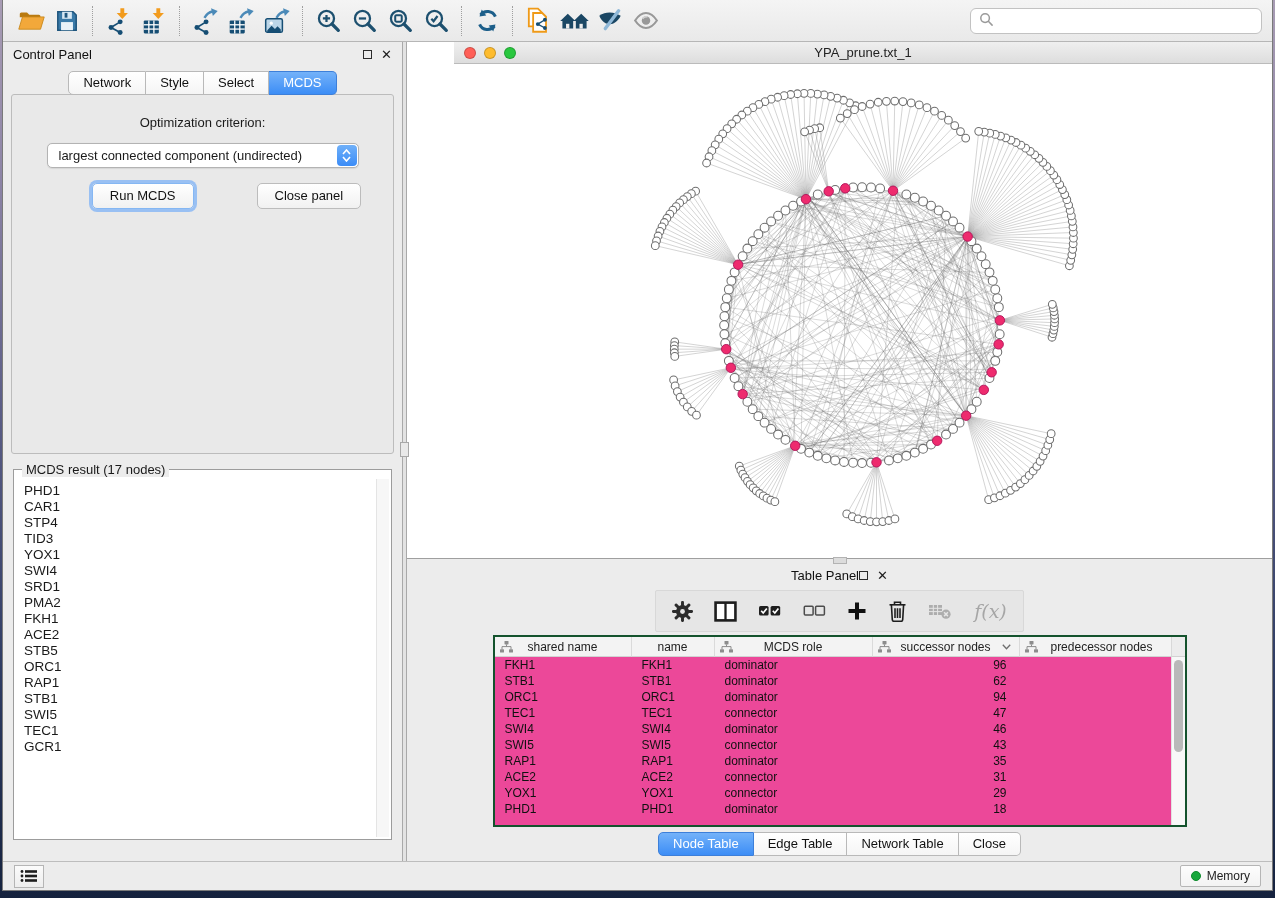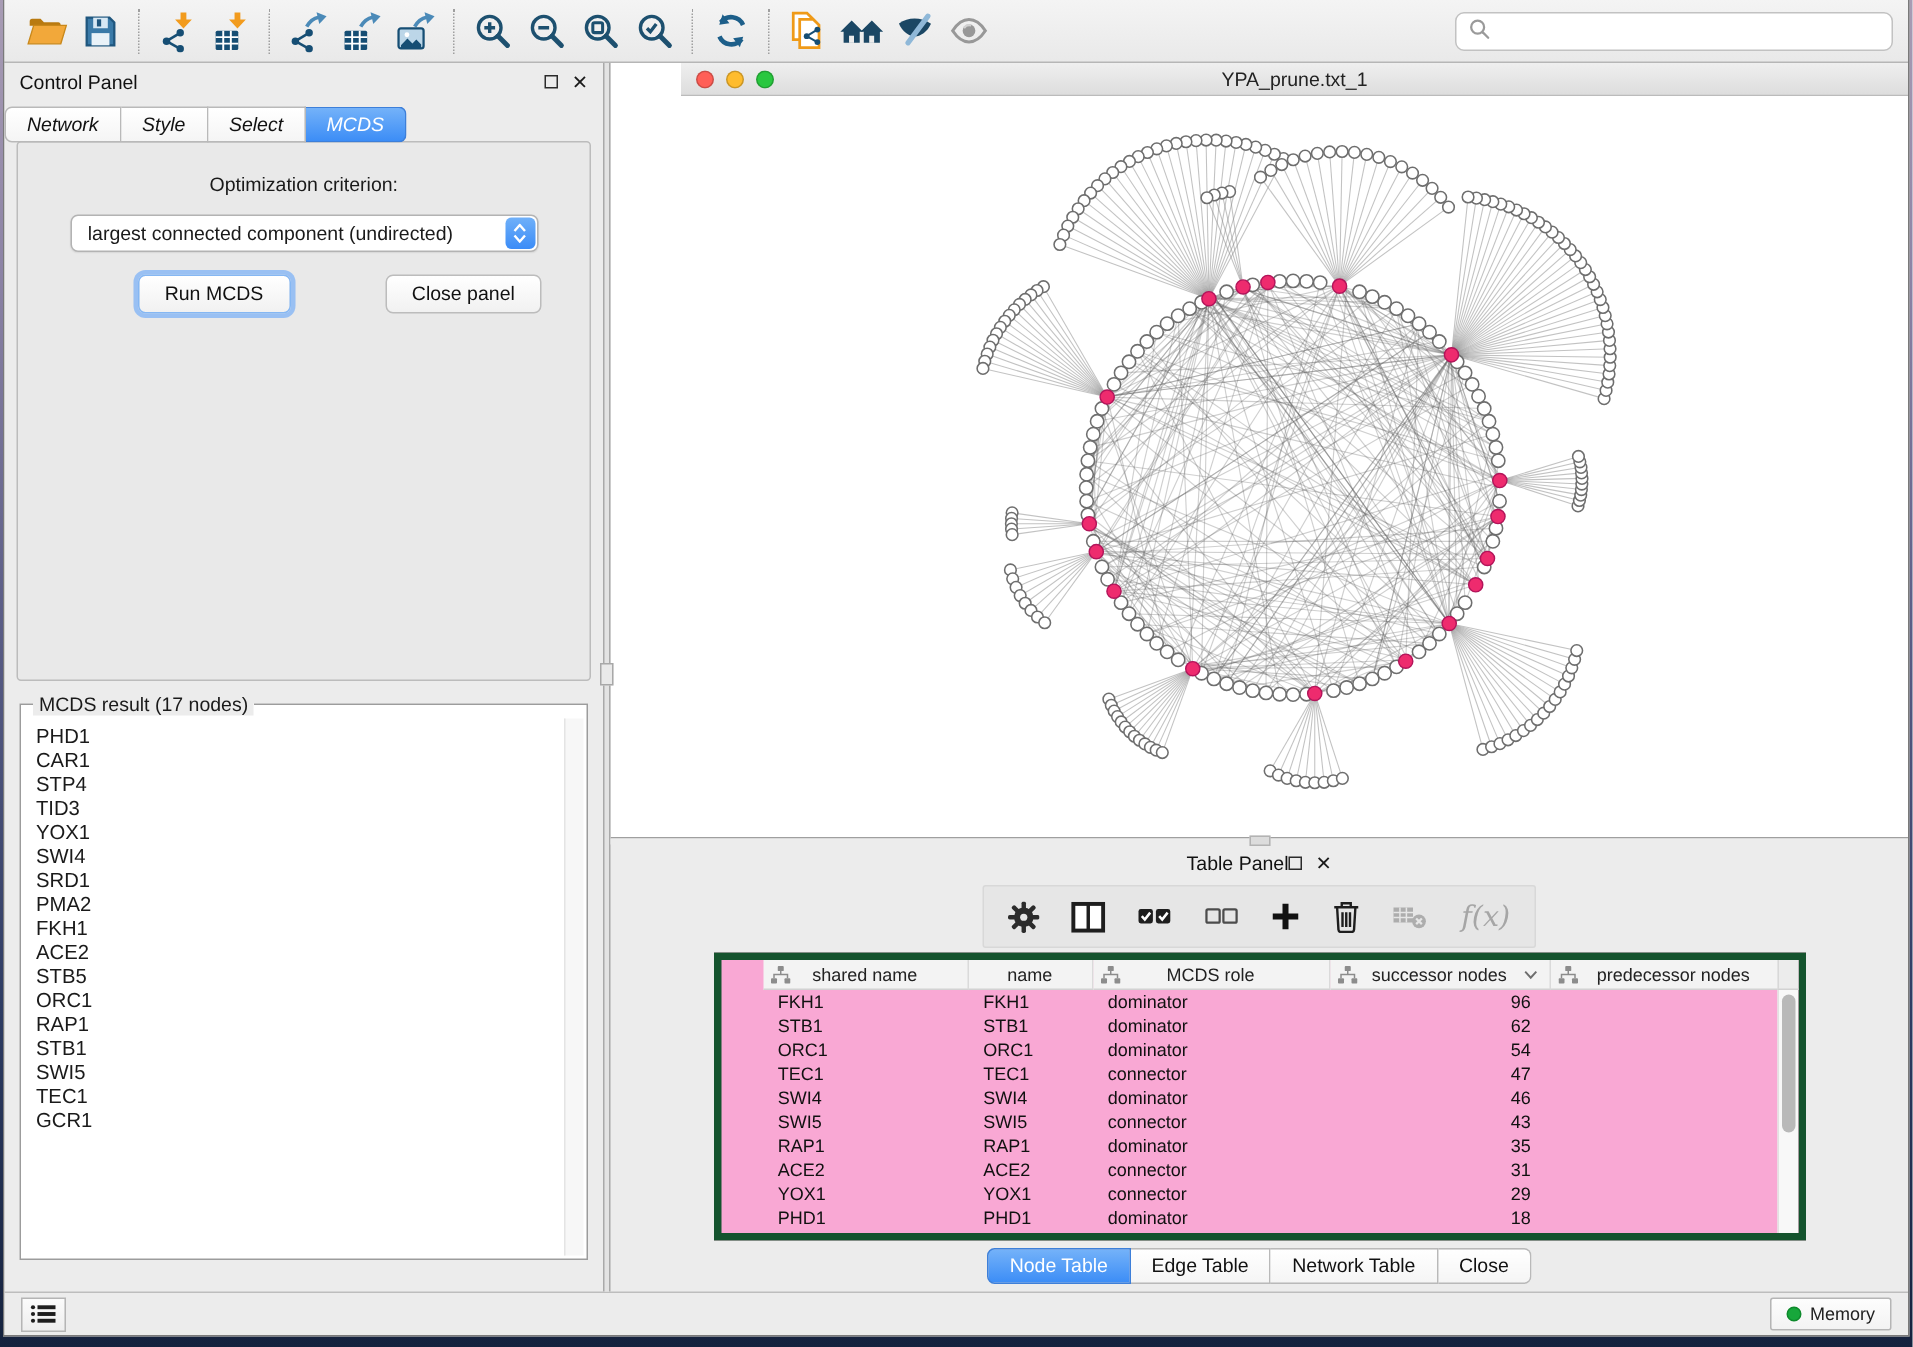--- a/index.html
+++ b/index.html
@@ -33,21 +33,21 @@
   .search-box input{ border:none; outline:none; flex:1; font-size:13px; background:transparent; font-family:inherit; }
   
   .main{ flex:1; display:flex; min-height:0; }
   
   .control-panel{ width:399px; flex:0 0 399px; display:flex; flex-direction:column; background:#ececec; }
   .panel-header{ height:24px; flex:0 0 24px; display:flex; align-items:center; padding:0 10px; font-size:13px; color:#111; }
   .panel-header .ph-title{ flex:1; }
   .ph-icons{ display:flex; align-items:center; gap:9px; }
   .float-box{ width:9px; height:9px; border:1.5px solid #2b2b2b; display:inline-block; }
   .close-x{ font-size:13px; font-weight:bold; color:#1a1a1a; line-height:9px; }
-  .cp-tabs-row{ display:flex; margin-top:5px; position:relative; z-index:2;font-style:italic; }
+  .cp-tabs-row{ display:flex; justify-content:center; margin-top:5px; position:relative; z-index:2; }
   .seg{ display:flex; }
   .seg .tab{
     background:linear-gradient(#ffffff,#f5f5f5); border:1px solid #b9b9b9; border-left:none;
     padding:3px 14px 4px; font-size:13px; color:#111; cursor:default; white-space:nowrap;
   }
   .seg .tab:first-child{ border-left:1px solid #b9b9b9; border-radius:5px 0 0 5px; }
   .seg .tab:last-child{ border-radius:0 5px 5px 0; }
   .seg .tab.sel{ background:linear-gradient(#74b2f9,#3c8df6); color:#fff; border-color:#3d7fd9; }
   .cp-body{
     margin:-1px 8px 0; height:360px; flex:0 0 360px; background:#e9e9e9;
@@ -94,21 +94,21 @@
   .net-canvas{ flex:1; background:#fff; min-height:0; }
   .net-canvas svg{ width:100%; height:100%; display:block; }
   
   .table-panel{ flex:1; display:flex; flex-direction:column; background:#ececec; min-height:0;align-items:center; }
   .tp-toolbar{
     margin:3px 10px 0; height:42px; flex:0 0 42px; background:#e6e6e6; border:1px solid #d8d8d8;
     border-radius:2px; display:flex; align-items:center; gap:21px; padding:0 16px;
   }
   .tp-tool{ display:flex; align-items:center; justify-content:center; cursor:default; }
   .fx-label{ font-family:"DejaVu Serif","Liberation Serif",serif; font-style:italic; font-size:19px; color:#a6a6a6; }
-  .table-wrap{ margin:3px 10px 0; flex:1; background:#f9a8d4; border:5px solid #14532d; position:relative; overflow:hidden; min-height:0;padding-left:28px; }
+  .table-wrap{ margin:3px 10px 0; flex:1; background:#ec4899; border:2px solid #14532d; position:relative; overflow:hidden; min-height:0; }
   .thead{ display:flex; height:20px; }
   .th{
     position:relative; display:flex; align-items:center; justify-content:center; gap:4px;
     font-size:12px; color:#222; background:#f3f3f3; border-right:1px solid #dadada; border-bottom:1px solid #d2d2d2;
   }
   .th .tree-ic{ position:absolute; left:5px; top:4px; }
   .th .sort-ic{ position:absolute; right:8px; top:7px; }
   .tr{ display:flex; height:16px; line-height:16px; font-size:12px; color:#111; }
   .td{ white-space:nowrap; overflow:hidden; }
   .td.l{ text-align:left; padding-left:10px; }
@@ -1260,21 +1260,21 @@
                 <div class="td l" style="width: 137px; flex: 0 0 137px;">STB1</div>
                 <div class="td l" style="width: 83px; flex: 0 0 83px;">STB1</div>
                 <div class="td l" style="width: 158px; flex: 0 0 158px;">dominator</div>
                 <div class="td r" style="width: 147px; flex: 0 0 147px; padding-right: 13px;">62</div>
                 <div class="td r" style="width: 165px; flex: 0 0 165px; padding-right: 6px;">0</div>
               </div>
               <div class="tr">
                 <div class="td l" style="width: 137px; flex: 0 0 137px;">ORC1</div>
                 <div class="td l" style="width: 83px; flex: 0 0 83px;">ORC1</div>
                 <div class="td l" style="width: 158px; flex: 0 0 158px;">dominator</div>
-                <div class="td r" style="width: 147px; flex: 0 0 147px; padding-right: 13px;">54</div>
+                <div class="td r" style="width: 147px; flex: 0 0 147px; padding-right: 13px;">94</div>
                 <div class="td r" style="width: 165px; flex: 0 0 165px; padding-right: 6px;">0</div>
               </div>
               <div class="tr">
                 <div class="td l" style="width: 137px; flex: 0 0 137px;">TEC1</div>
                 <div class="td l" style="width: 83px; flex: 0 0 83px;">TEC1</div>
                 <div class="td l" style="width: 158px; flex: 0 0 158px;">connector</div>
                 <div class="td r" style="width: 147px; flex: 0 0 147px; padding-right: 13px;">47</div>
                 <div class="td r" style="width: 165px; flex: 0 0 165px; padding-right: 6px;">2</div>
               </div>
               <div class="tr">

